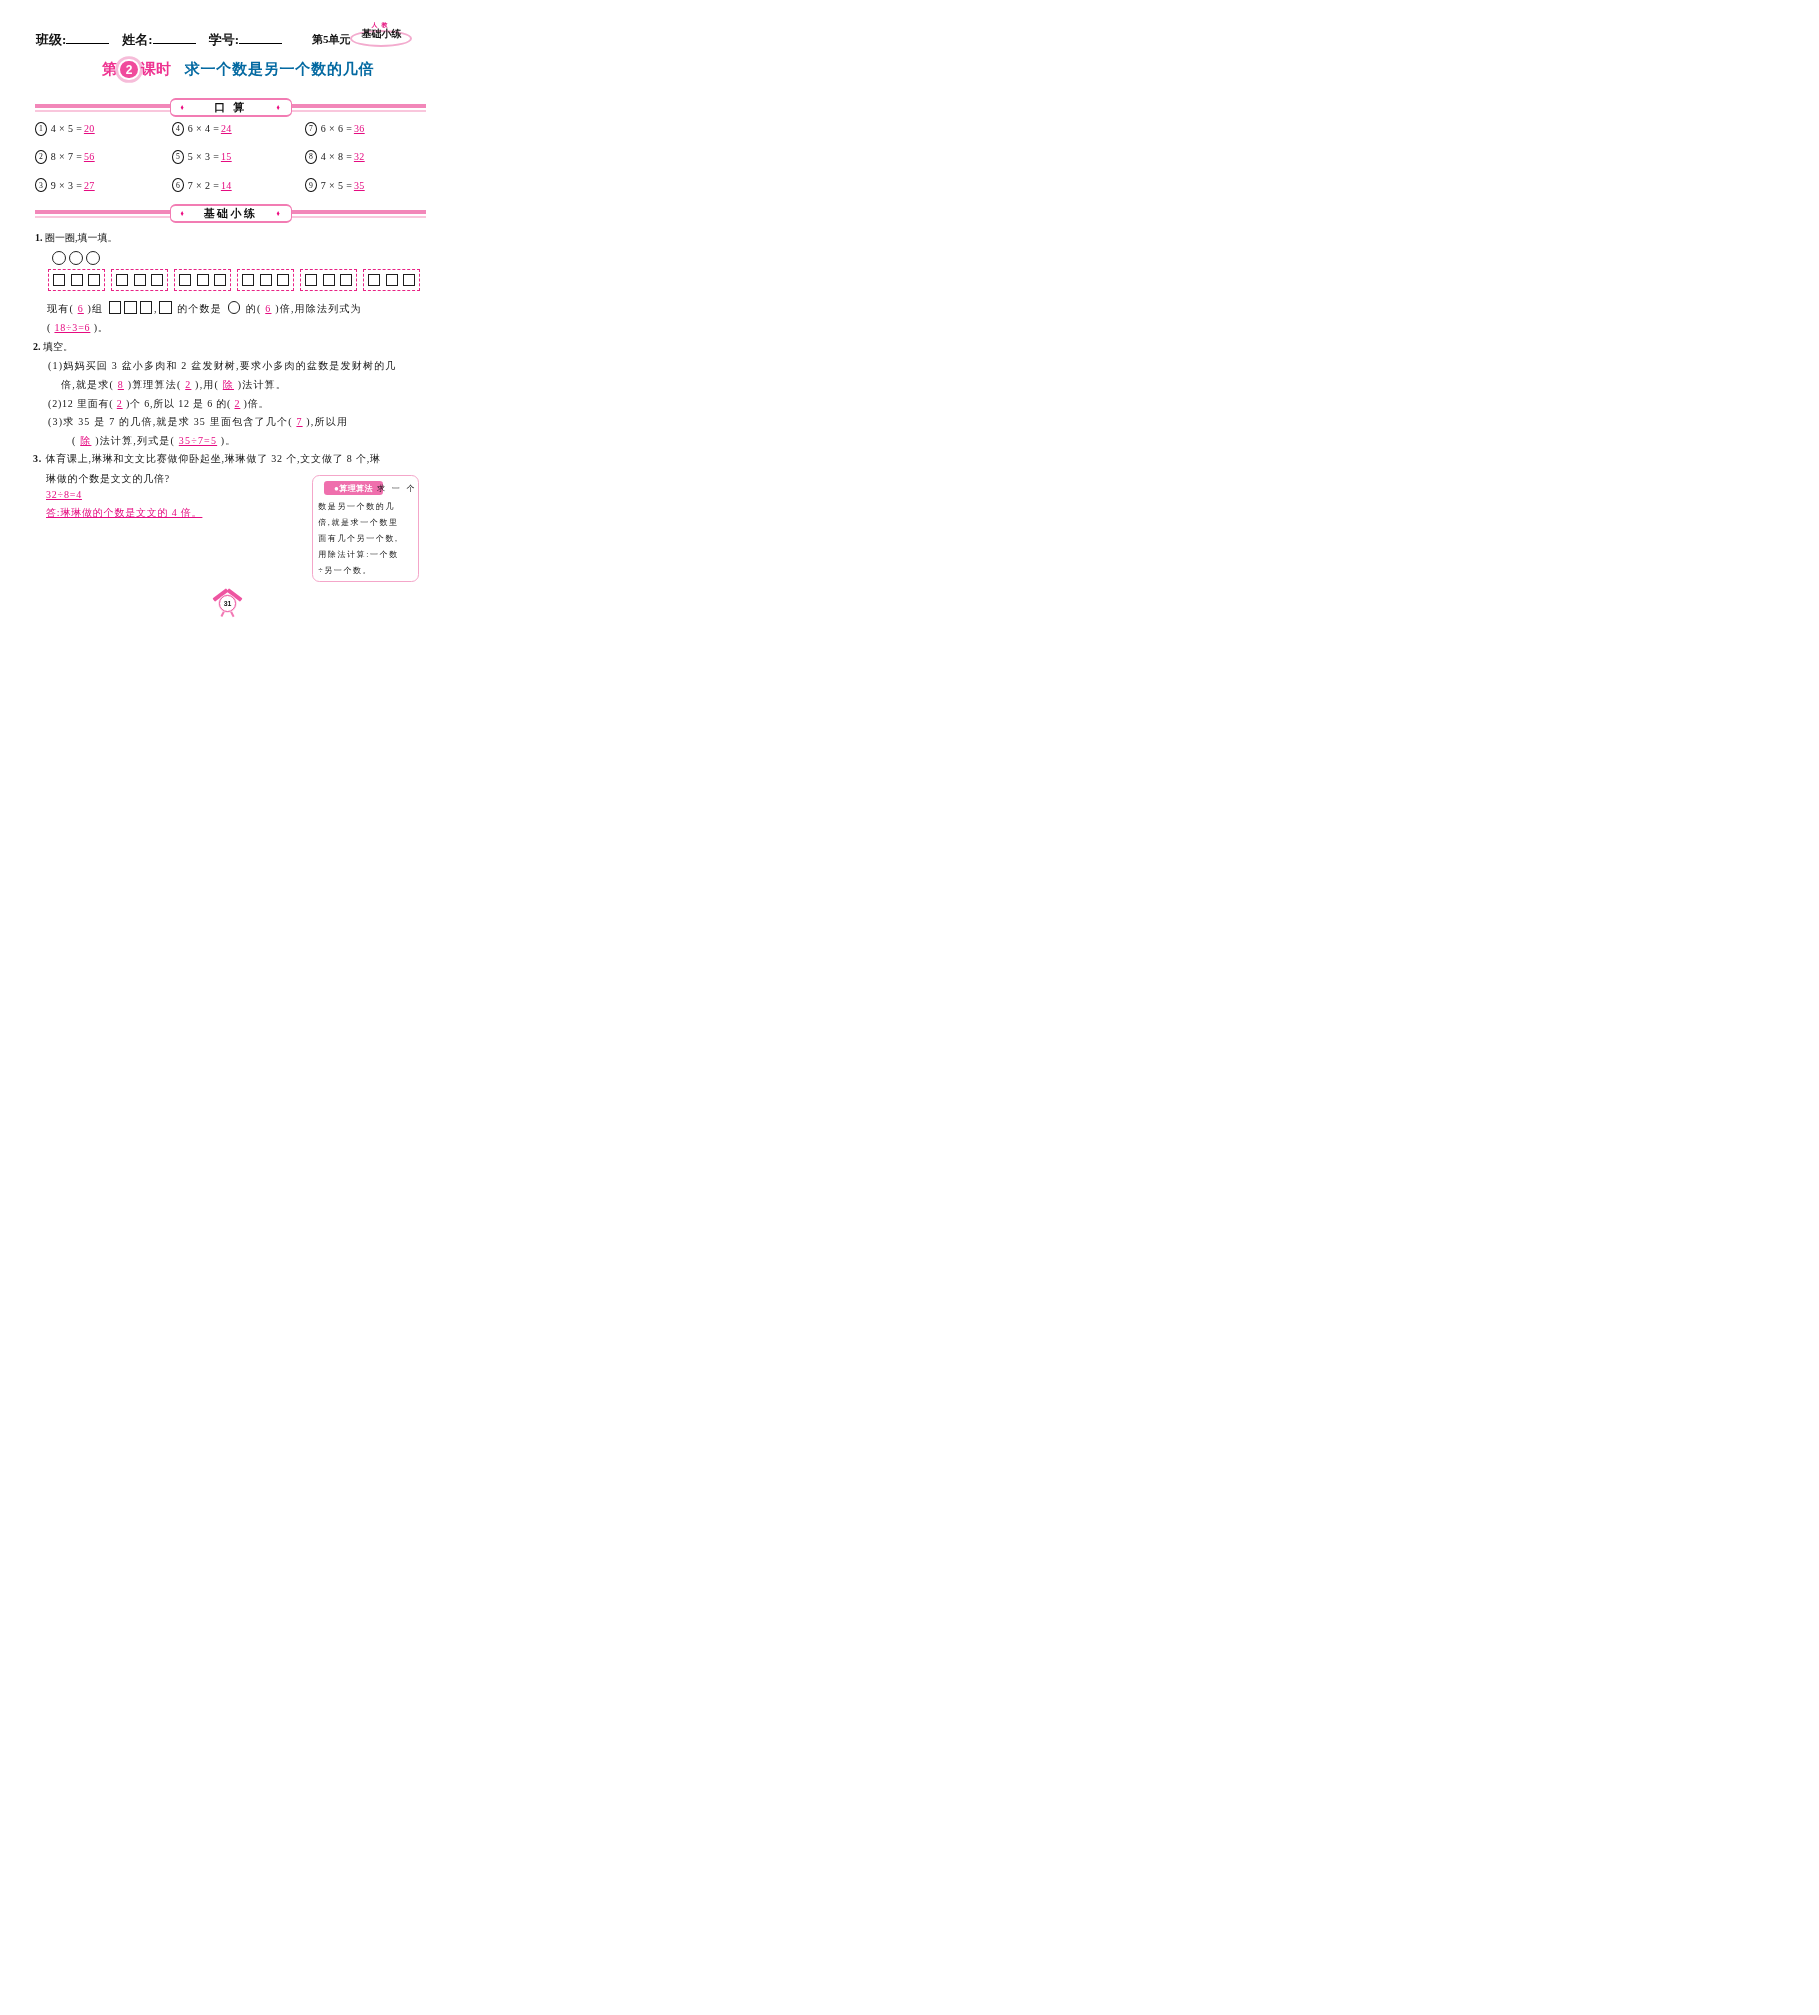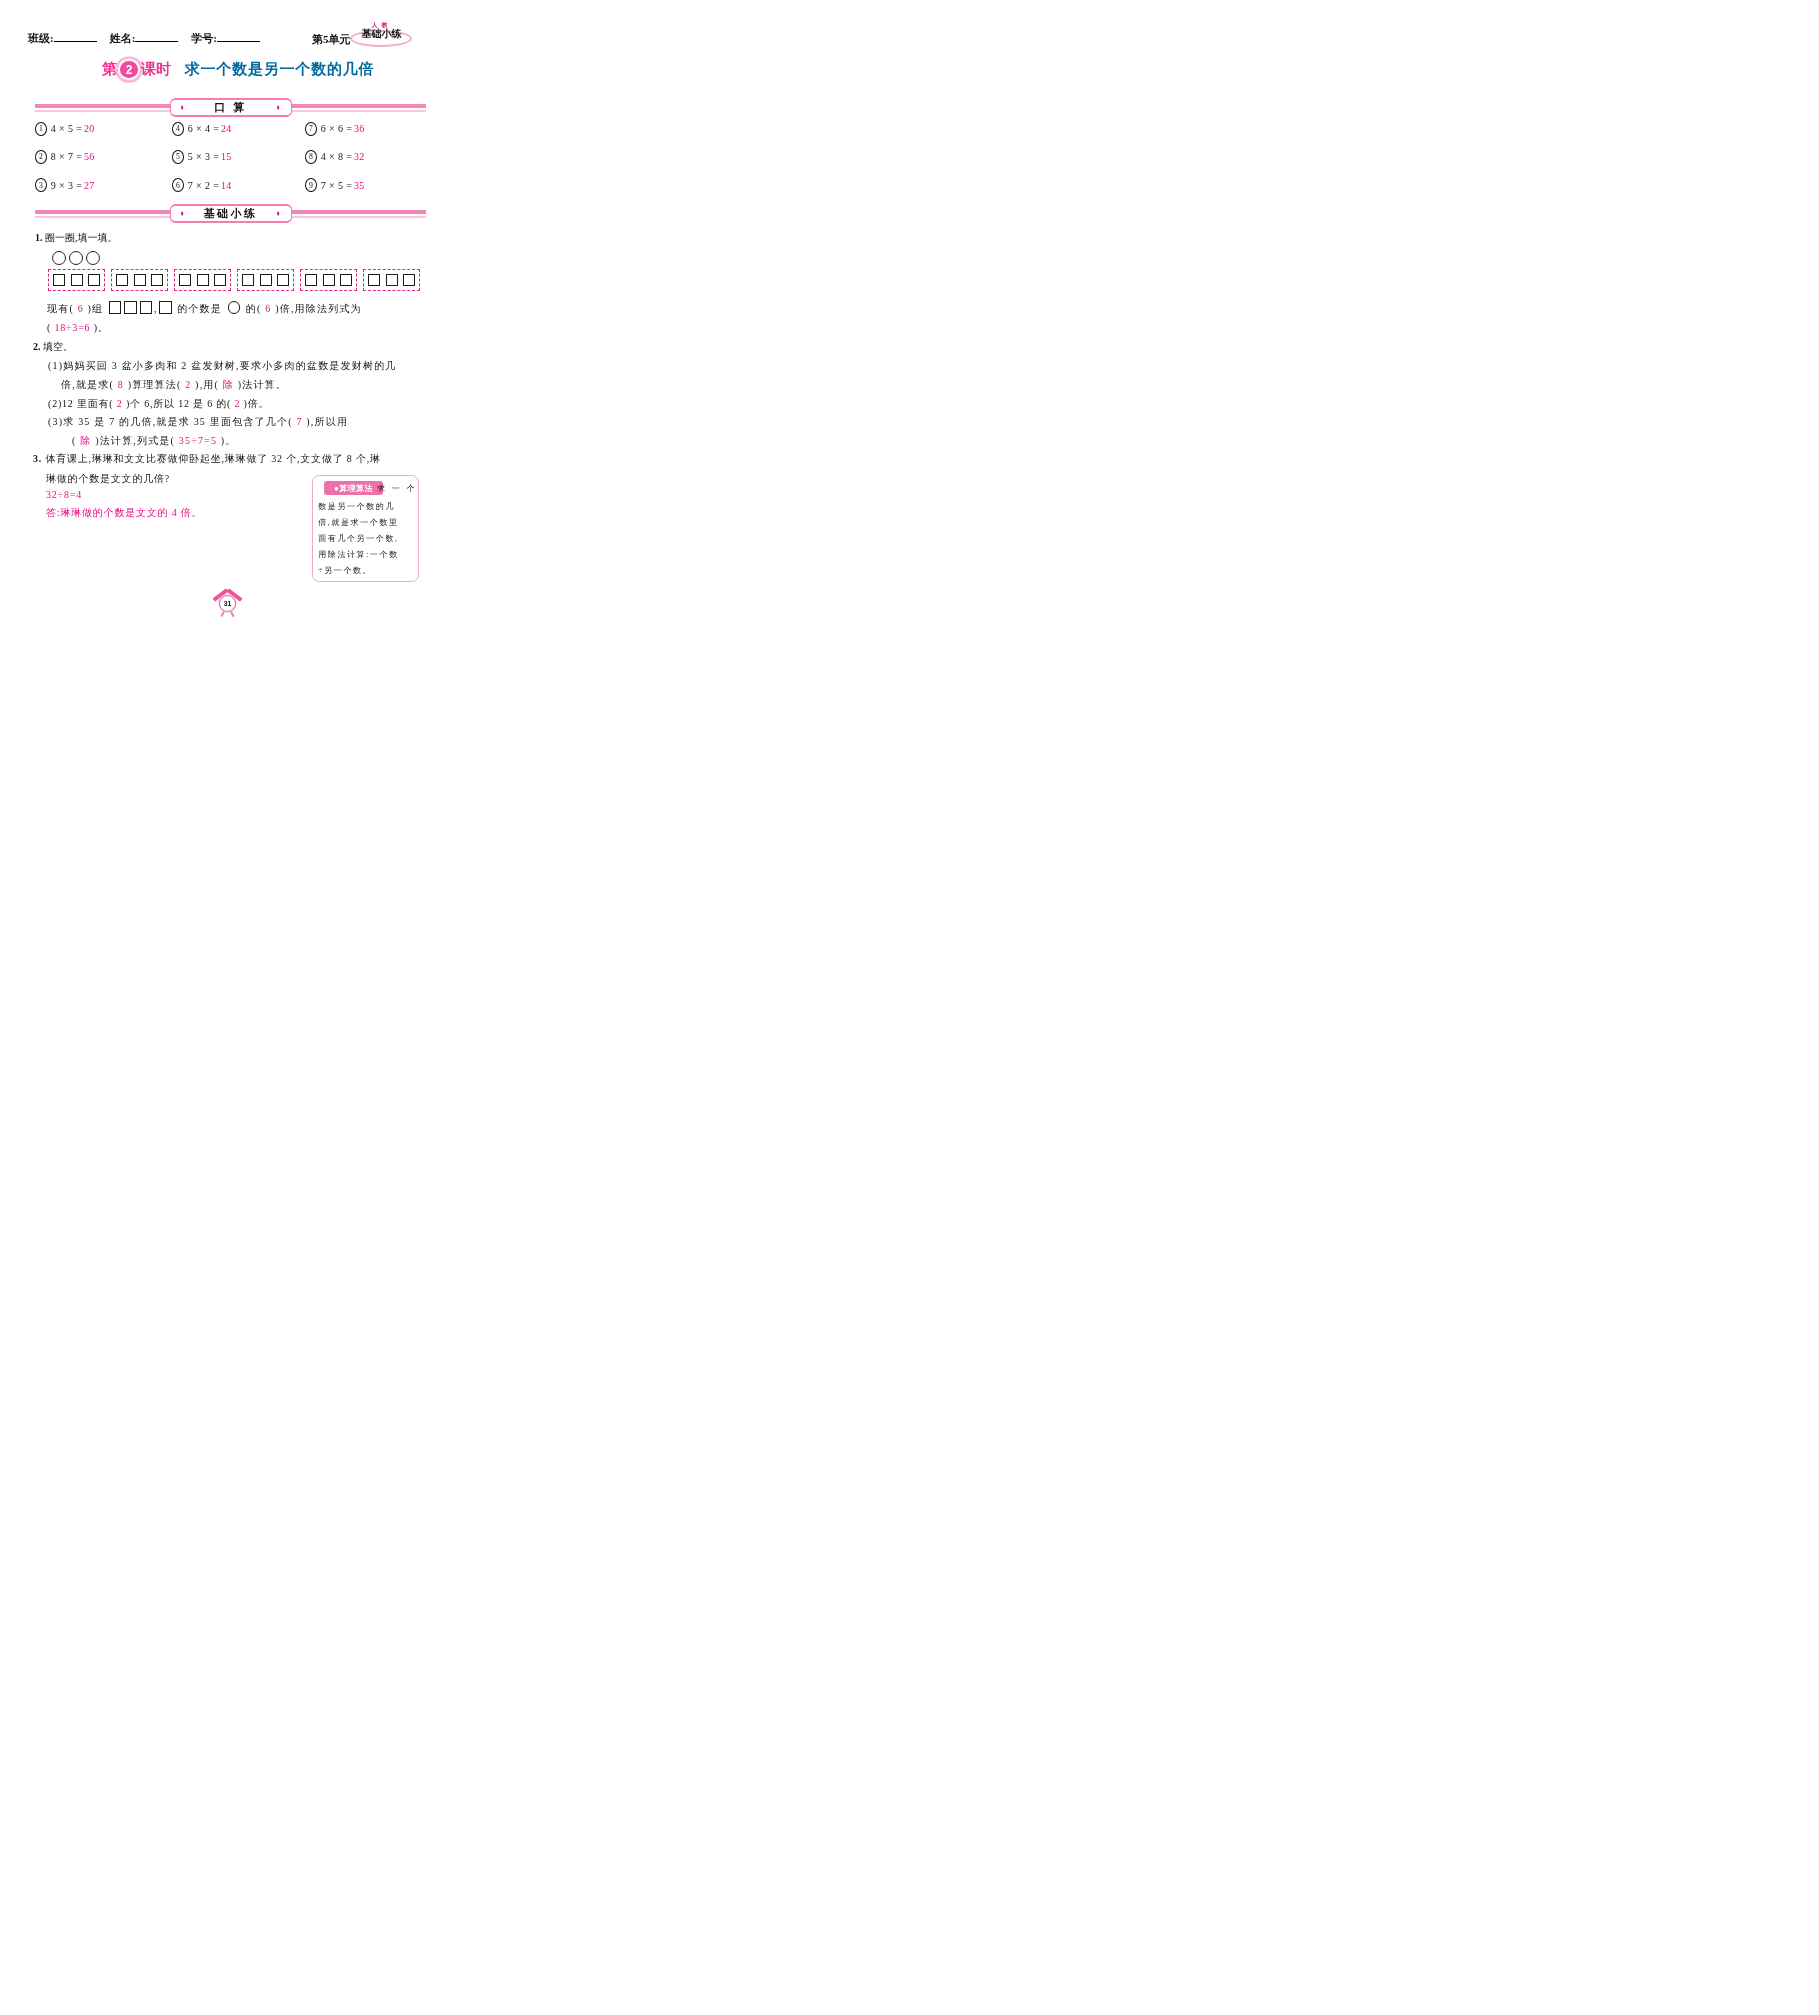--- a/index.html
+++ b/index.html
@@ -1,26 +1,26 @@
 <!DOCTYPE html>
 <html style="font-size:6.4px"><head>
 <meta charset="utf-8">
 <style>
   html,body{margin:0;padding:0;background:#ffffff;}
   .page{position:relative;width:455px;height:634px;background:#fff;overflow:hidden;
         font-family:"Liberation Serif",serif;color:#141414;}
   .abs{position:absolute;}
-  .seg-p{color:#e50b80;}
+  .seg-p{color:#e50b80;text-decoration:underline;}
   .seg-sq{display:inline-block;width:10.5px;height:10.5px;border:1.2px solid #1d1d1d;background:#fff;
           margin:0 1.6px;vertical-align:-2px;}
   .seg-ci{display:inline-block;width:10.5px;height:10.5px;border:0.8px solid #1d1d1d;border-radius:50%;
           background:#fff;margin:0 2px;vertical-align:-2px;}
 
   
-  .header{top:31px;left:28px;width:226px;display:flex;font-size:11px;font-weight:bold;}
+  .header{top:31px;left:36px;width:226px;display:flex;font-size:13px;font-weight:bold;}
   .hfield{margin-right:13px;white-space:nowrap;}
   .hline{display:inline-block;width:43px;height:6px;border-bottom:0.8px solid #000;}
   .unit-label{top:32px;left:312px;font-size:11px;font-weight:bold;}
   .logo{top:21px;left:350px;width:63px;height:25px;}
   .logo-top{position:absolute;top:0;left:50%;transform:translateX(-50%);
             color:#e5147f;font-size:6px;font-weight:bold;letter-spacing:4px;white-space:nowrap;
             font-family:"Liberation Sans",sans-serif;}
   .logo-ellipse{position:absolute;top:8.9px;left:0;width:58px;height:13px;border:2.4px solid #f3abce;
             border-radius:50%;background:#fff;}
   .logo-name{position:absolute;top:6.4px;left:50%;transform:translateX(-50%);font-size:10px;

